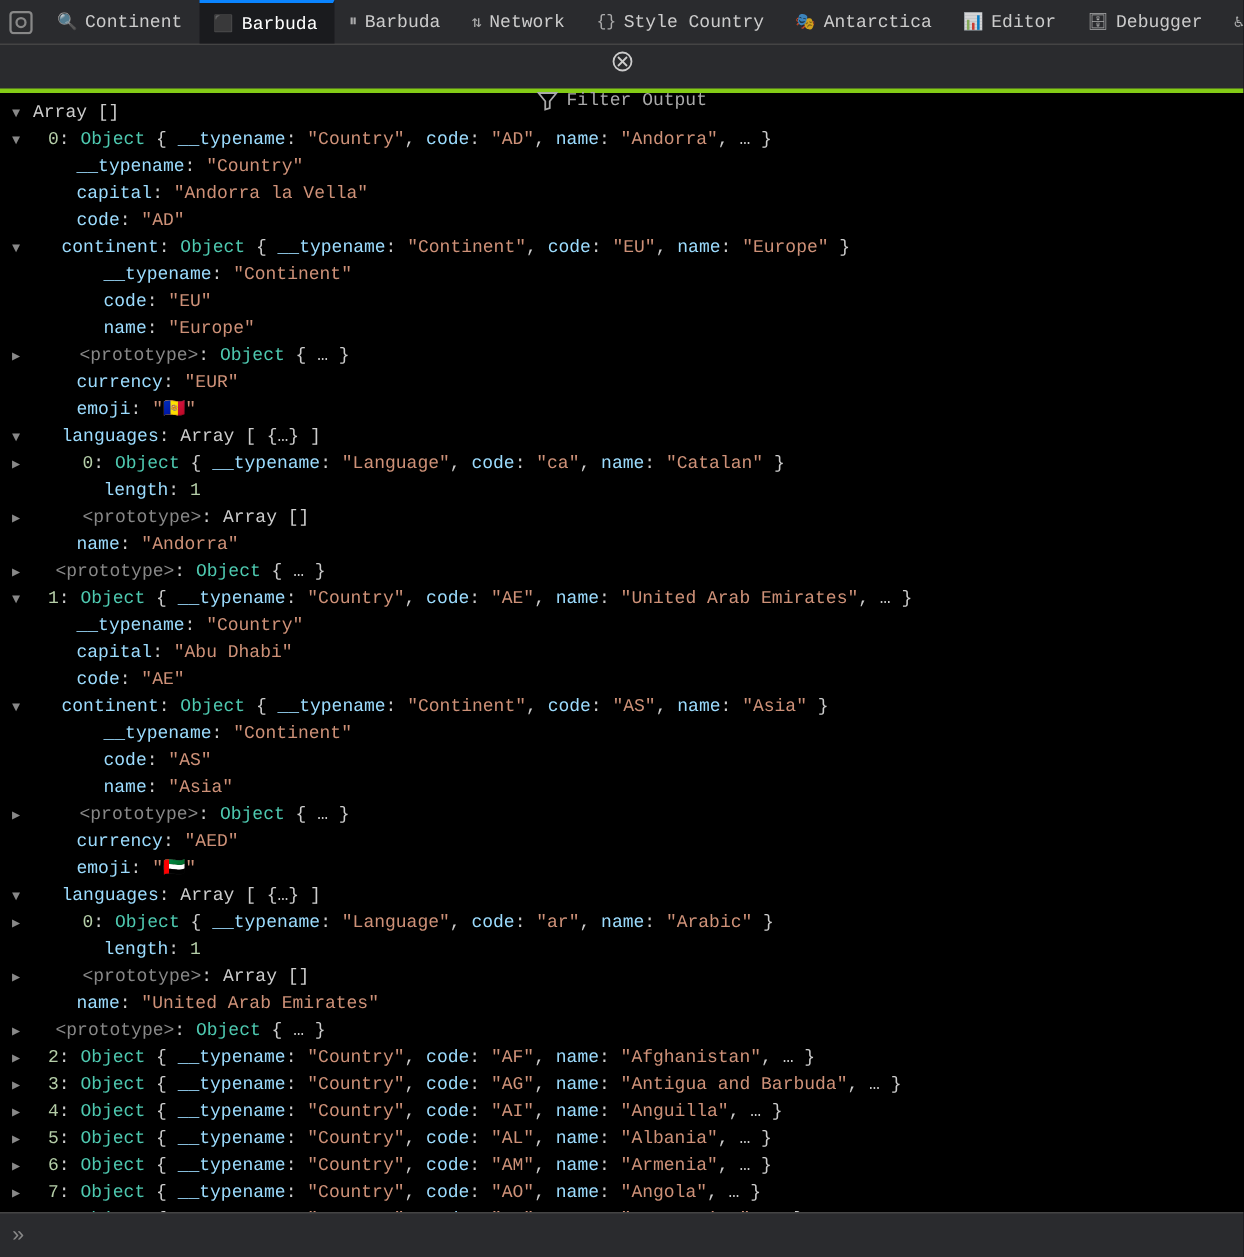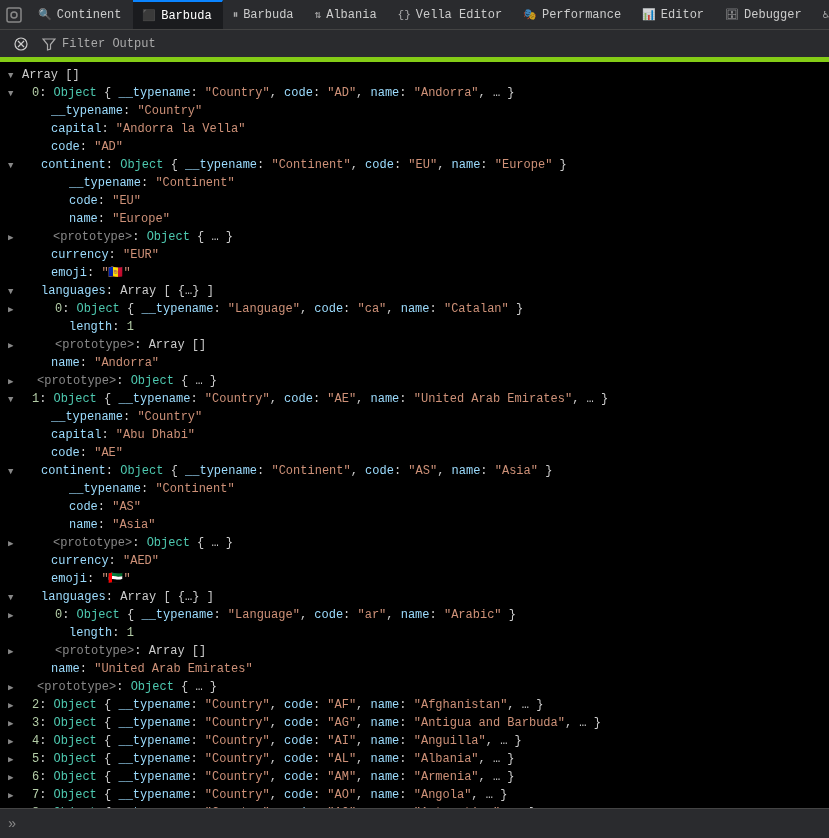--- a/index.html
+++ b/index.html
@@ -56,24 +56,25 @@
     .tab-icon {
       font-size: 11px;
       opacity: 0.8;
     }
 
     
     .toolbar {
       display: flex;
       align-items: center;
       background: #2a2b2e;
-      border-bottom: 5px solid #84cc16;
+      border-bottom: 3px solid #84cc16;
       height: 32px;
       padding: 0 8px;
       gap: 8px;
+      flex-direction: column;
     }
 
     .toolbar-btn {
       background: none;
       border: none;
       color: #ccc;
       cursor: pointer;
       padding: 4px 6px;
       border-radius: 3px;
       display: flex;
@@ -171,29 +172,29 @@
   <div class="tab active">
     <span class="tab-icon">⬛</span>
     <span>Barbuda</span>
   </div>
   <div class="tab">
     <span class="tab-icon">⏸</span>
     <span>Barbuda</span>
   </div>
   <div class="tab">
     <span class="tab-icon">⇅</span>
-    <span>Albania</span>
+    <span>Network</span>
   </div>
   <div class="tab">
     <span class="tab-icon">{}</span>
-    <span>Vella Editor</span>
+    <span>Style Country</span>
   </div>
   <div class="tab">
     <span class="tab-icon">🎭</span>
-    <span>Performance</span>
+    <span>Antarctica</span>
   </div>
   <div class="tab">
     <span class="tab-icon">📊</span>
     <span>Editor</span>
   </div>
   <div class="tab">
     <span class="tab-icon">🗄</span>
     <span>Debugger</span>
   </div>
   <div class="tab">

